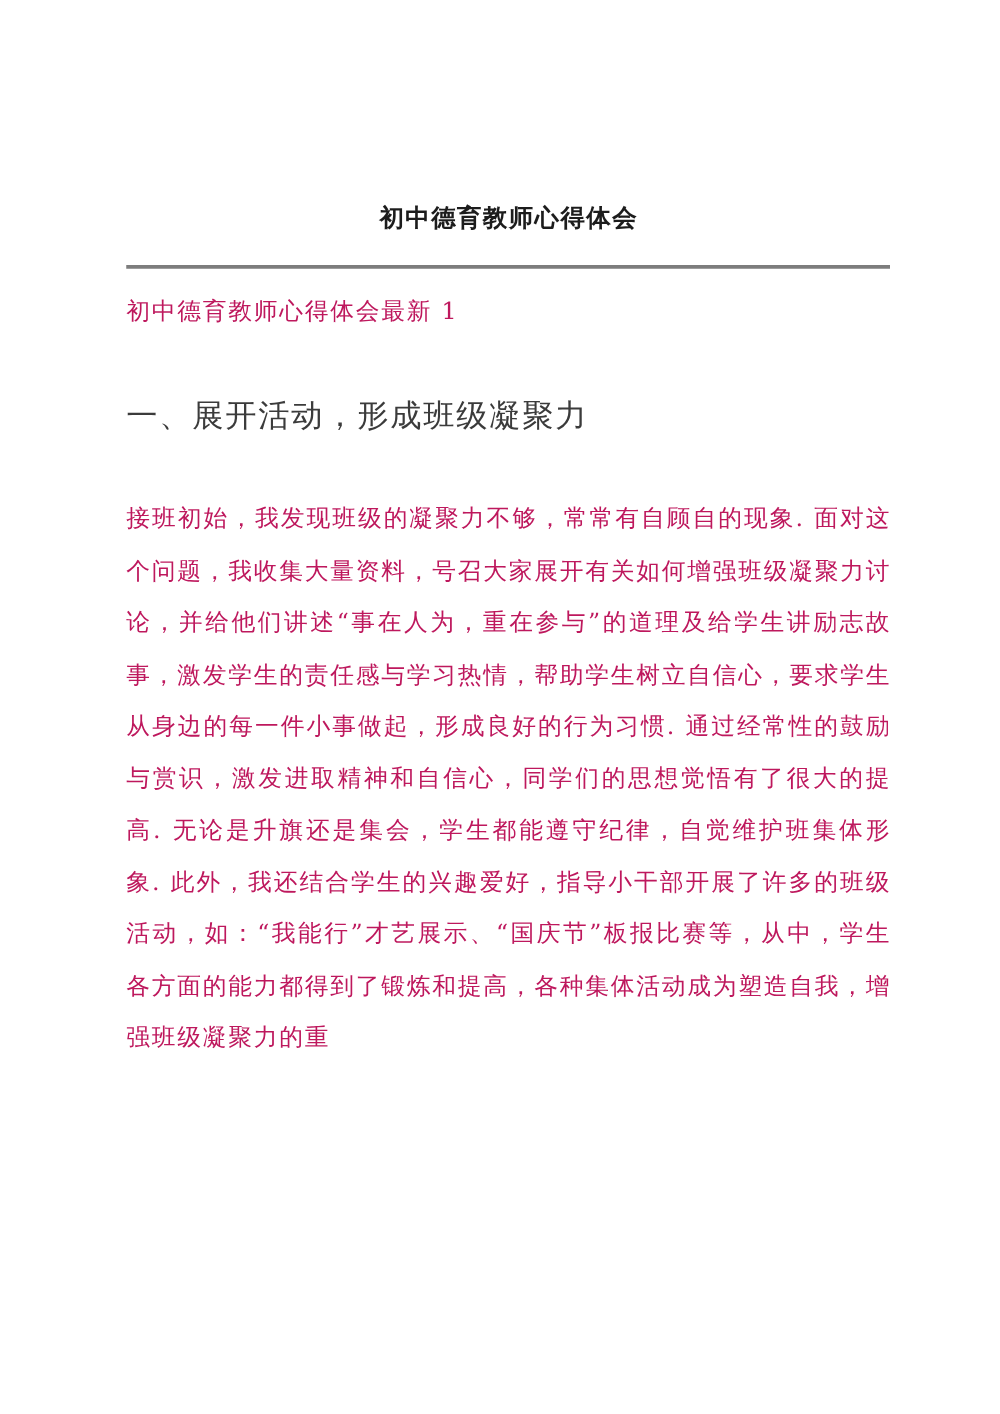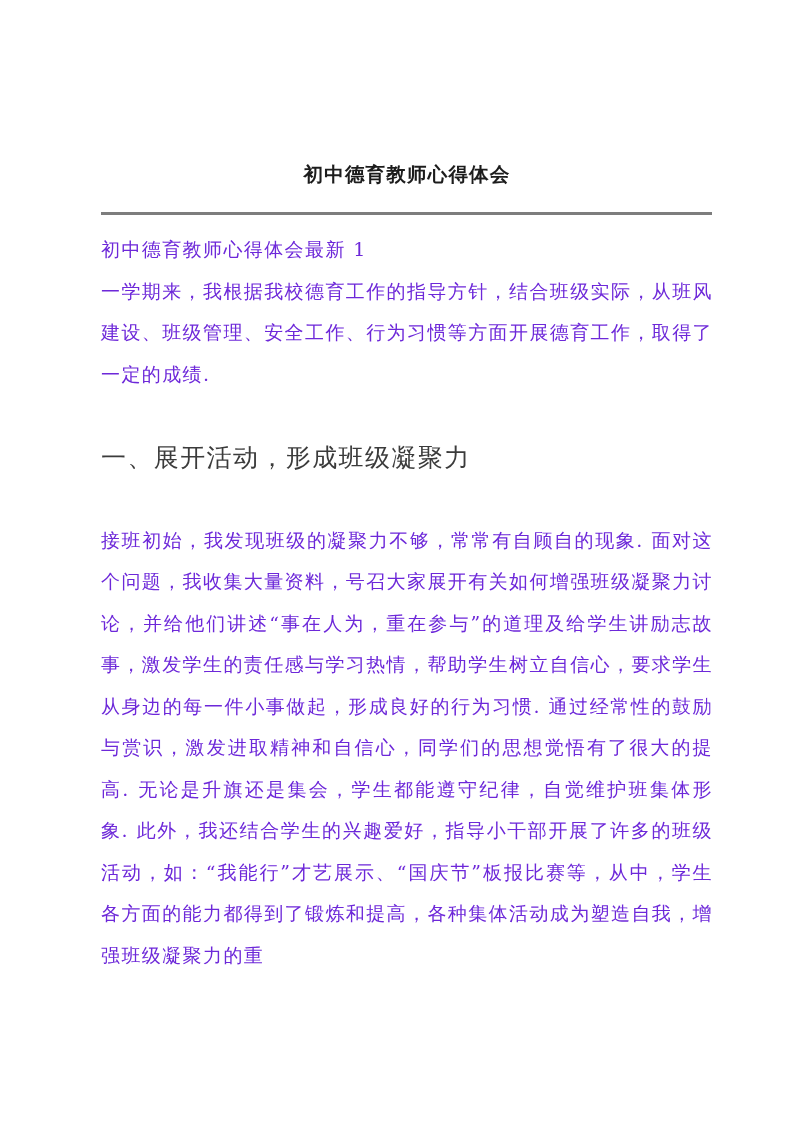--- a/index.html
+++ b/index.html
@@ -52,21 +52,21 @@
     margin: 18px 0 0 0;
     width: 611px;
   }
 
   .body-block {
     margin-top: 14px;
   }
 
   .para {
     margin: 0;
-    color: #6d28d9;
+    color: #be185d;
     font-family: "DejaVu Serif", "Liberation Serif", serif;
     font-size: 19px;
     line-height: 41.5px;
     letter-spacing: 1.4px;
     text-align: justify;
     text-justify: inter-character;
     font-weight: 400;
     word-break: break-all;
   }
 
@@ -95,21 +95,20 @@
   <div class="content">
 
     <h1 class="doc-title">初中德育教师心得体会</h1>
 
     <hr class="title-rule">
 
     <div class="body-block">
 
       <p class="para subtitle">初中德育教师心得体会最新 1</p>
 
-      <p class="para">一学期来，我根据我校德育工作的指导方针，结合班级实际，从班风建设、班级管理、安全工作、行为习惯等方面开展德育工作，取得了一定的成绩.</p>
 
       <div class="spacer"></div>
 
       <p class="section-heading">一、展开活动，形成班级凝聚力</p>
 
       <div class="spacer"></div>
 
       <p class="para">接班初始，我发现班级的凝聚力不够，常常有自顾自的现象. 面对这个问题，我收集大量资料，号召大家展开有关如何增强班级凝聚力讨论，并给他们讲述“事在人为，重在参与”的道理及给学生讲励志故事，激发学生的责任感与学习热情，帮助学生树立自信心，要求学生从身边的每一件小事做起，形成良好的行为习惯. 通过经常性的鼓励与赏识，激发进取精神和自信心，同学们的思想觉悟有了很大的提高. 无论是升旗还是集会，学生都能遵守纪律，自觉维护班集体形象. 此外，我还结合学生的兴趣爱好，指导小干部开展了许多的班级活动，如：“我能行”才艺展示、“国庆节”板报比赛等，从中，学生各方面的能力都得到了锻炼和提高，各种集体活动成为塑造自我，增强班级凝聚力的重</p>
 
     </div>

